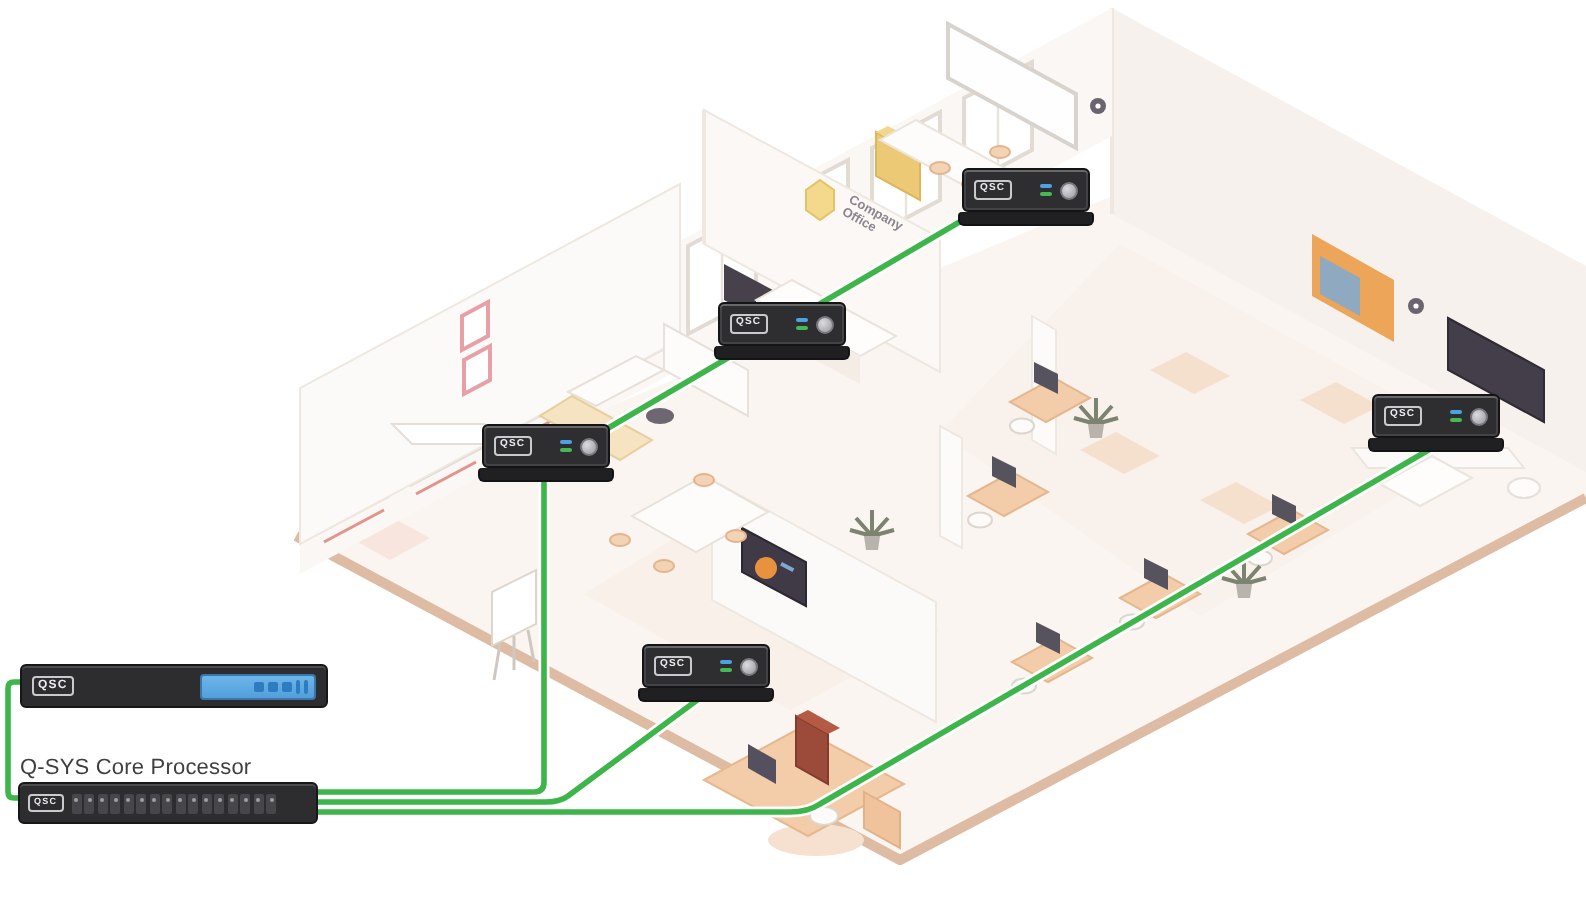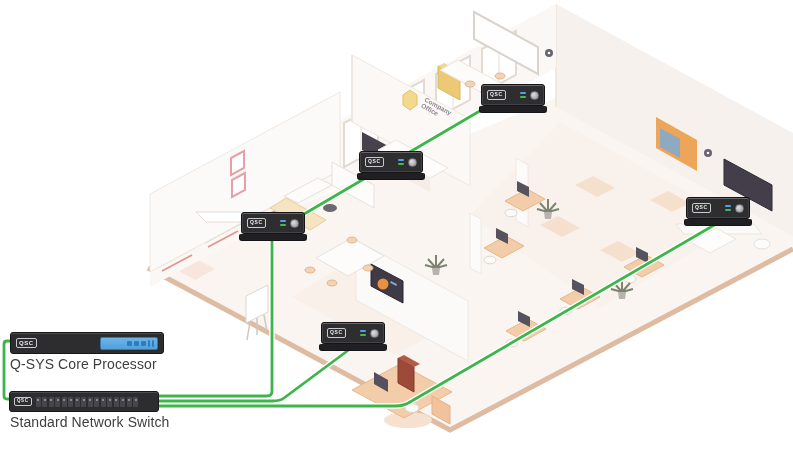--- a/index.html
+++ b/index.html
@@ -36,21 +36,21 @@
         display:flex;align-items:center;justify-content:flex-end;gap:2px;padding-right:3px;box-sizing:border-box;}
   .scr-btn{width:5px;height:5px;background:#2e7cc0;border-radius:1px;}
   .scr-btn.thin{width:2px;height:7px;}
   .rack.switch{left:9px;top:391px;width:140px;height:19px;padding:0 4px;gap:4px;}
   .rack.switch .qsc{font-size:4.5px;}
   .ports{display:flex;gap:1.5px;flex:1;}
   .port{width:5px;height:10px;background:#47474b;border-radius:1px;}
   .port::after{content:'';display:block;width:2px;height:2px;border-radius:50%;
         background:#9ba0a6;margin:2px auto 0;}
 
-  .rack-label{position:absolute;color:#3f3f3f;font-size:14px;letter-spacing:.1px;white-space:nowrap;}
+  .rack-label{position:absolute;color:#3f3f3f;font-size:11px;letter-spacing:.1px;white-space:nowrap;margin-top:22px;}
   .rack-label.core{left:10px;top:356px;}
   .rack-label.switch{left:10px;top:414px;}
 </style>
 </head>
 <body>
 
 <div class="stage">
 
   <svg width="793" height="450" viewBox="0 0 793 450">
 
@@ -325,15 +325,14 @@
         <i class="port"></i>
         <i class="port"></i>
         <i class="port"></i>
         <i class="port"></i>
         <i class="port"></i>
         <i class="port"></i>
         <i class="port"></i>
         <i class="port"></i>
       </span>
   </div>
-  <div class="rack-label switch">Standard Network Switch</div>
 
 </div>
 
 </body></html>

